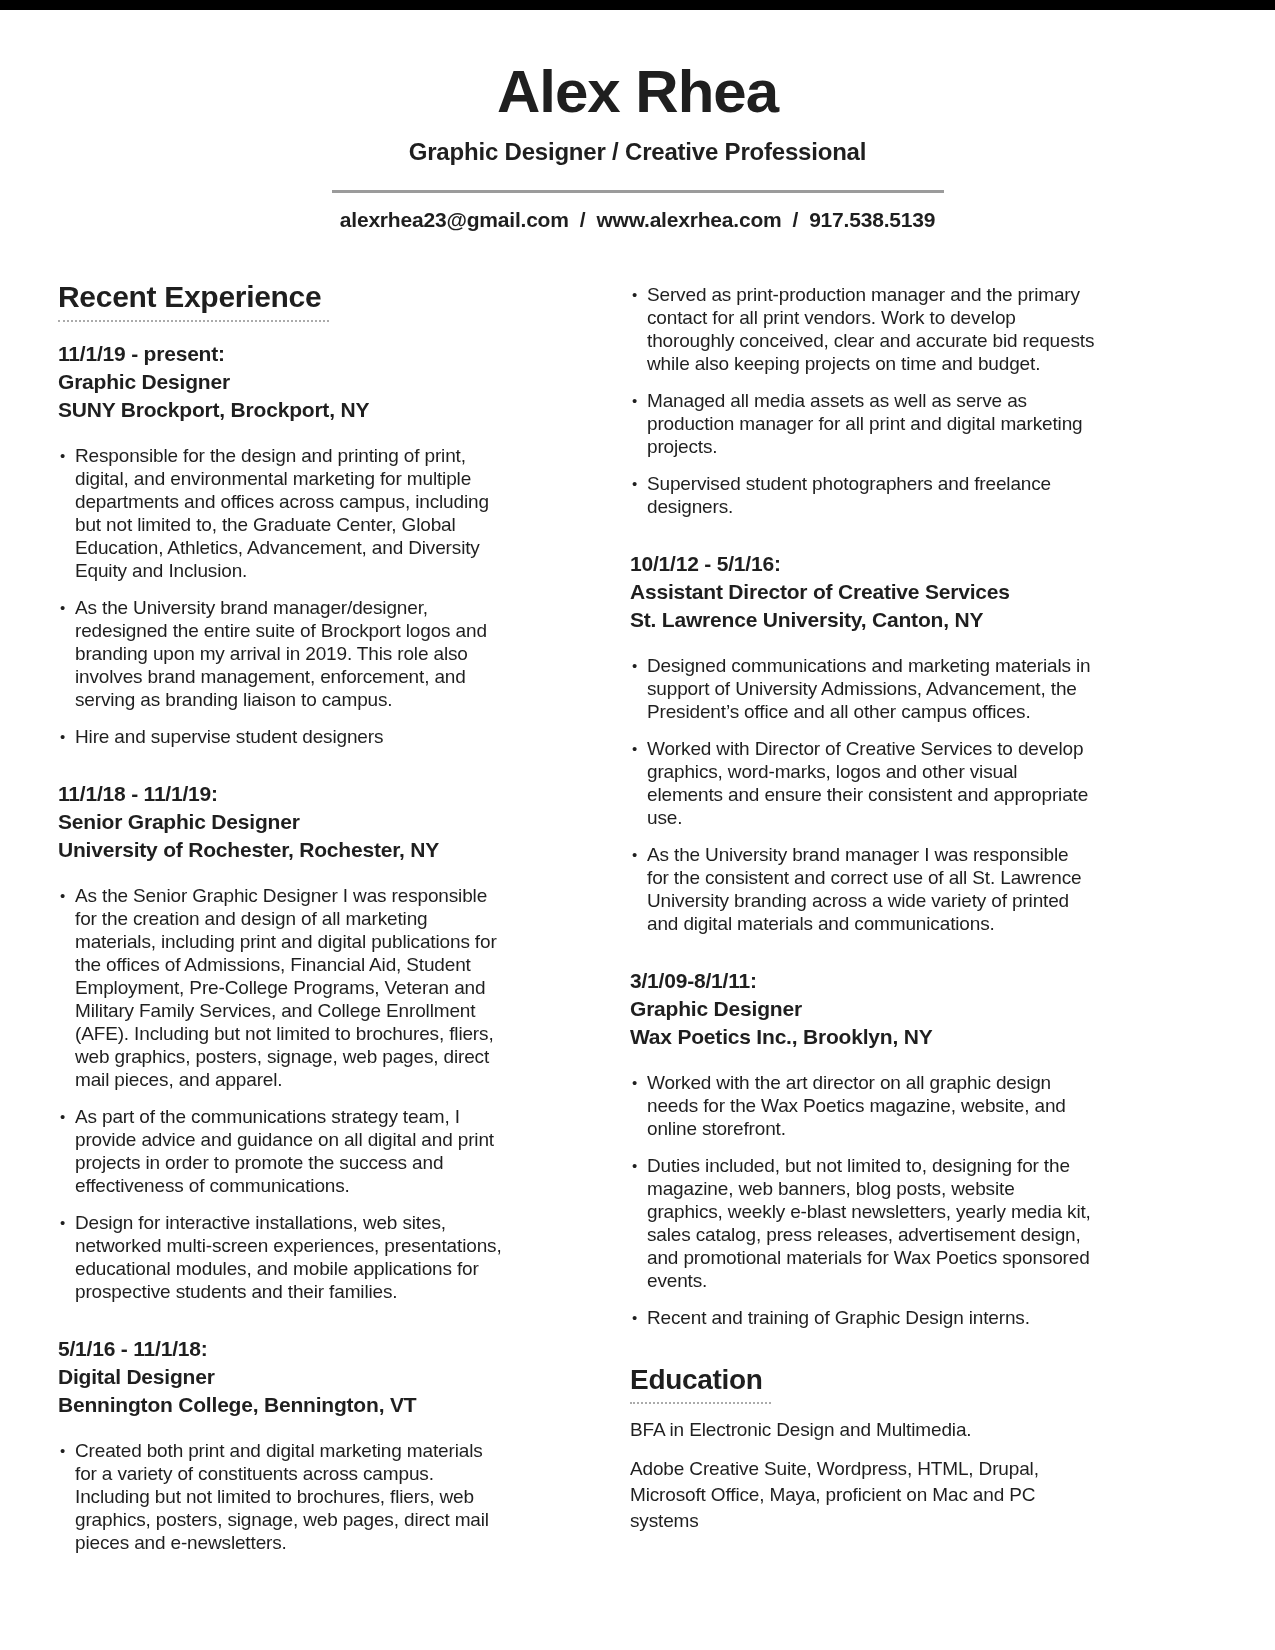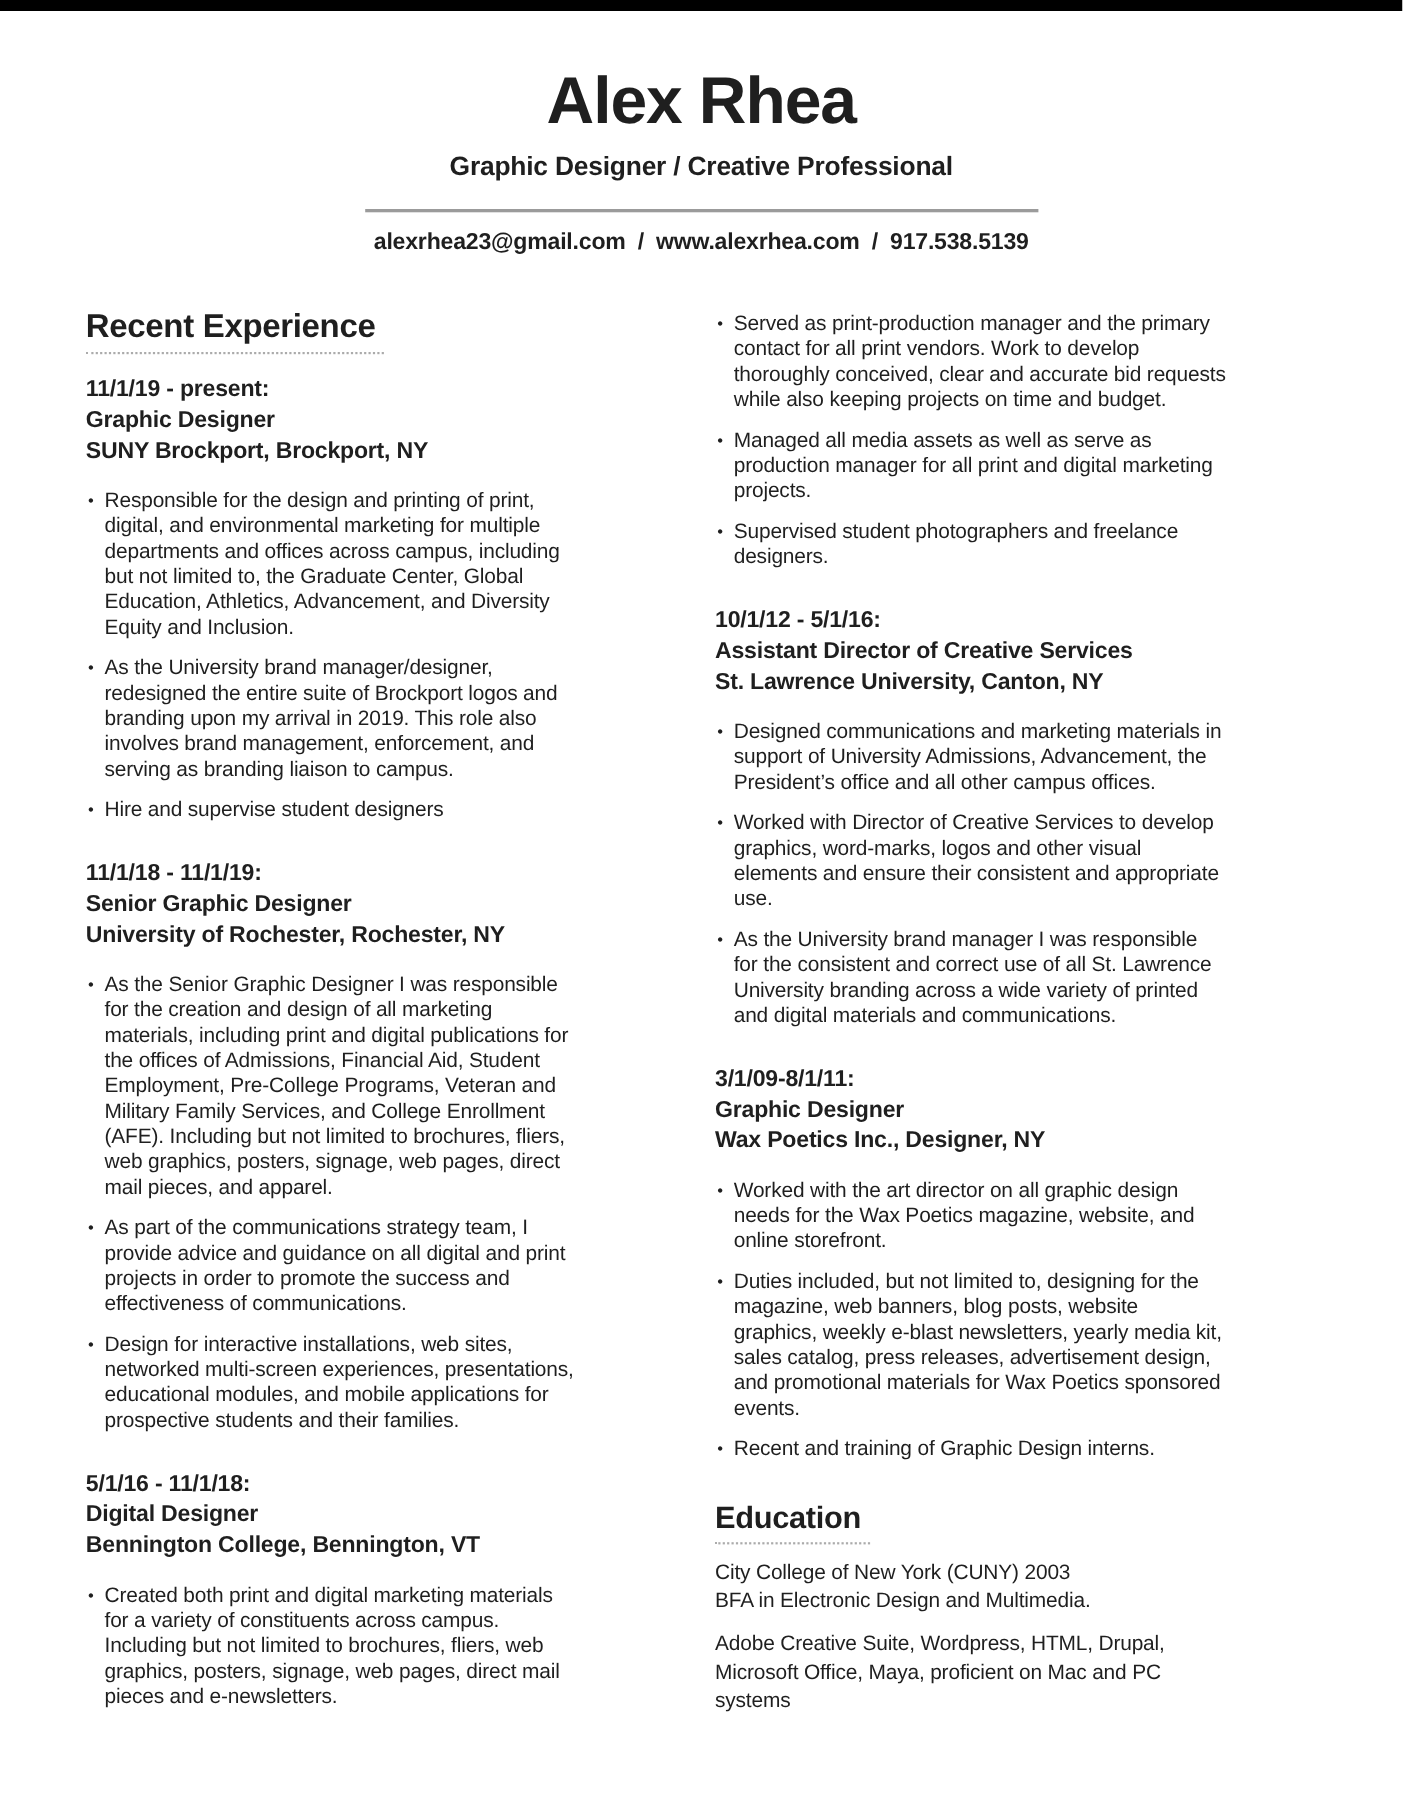--- a/index.html
+++ b/index.html
@@ -11,21 +11,21 @@
   .top-bar{height:10px;width:100%;background:#000000;}
   header{text-align:center;}
   .name{
     font-size:60px;font-weight:bold;letter-spacing:-1px;line-height:1;
     margin:52px 0 0 0;
   }
   .tagline{font-size:24px;font-weight:bold;margin-top:16px;letter-spacing:-0.2px;}
   .rule{width:612px;height:3px;background:#9b9b9b;margin:24px auto 0 auto;}
   .contact{font-size:21px;font-weight:bold;margin-top:15px;letter-spacing:-0.2px;}
   .contact .sep{margin:0 11px;}
-  .columns{display:flex;padding:0 0 0 78px;margin-top:48px;gap:122px;}
+  .columns{display:flex;padding:0 0 0 58px;margin-top:48px;gap:122px;}
   .col-left{width:450px;flex:none;}
   .col-right{width:465px;flex:none;padding-top:3px;}
   .section-heading{
     font-size:30px;font-weight:bold;margin:0;display:inline-block;
     padding:0 8px 7px 0;border-bottom:2px dotted #ababab;letter-spacing:-0.3px;
     line-height:1.1;
   }
   .section-heading.small{font-size:28px;padding-bottom:6px;}
   .heading-wrap{margin-top:36px;}
   .job{margin-top:32px;font-weight:bold;font-size:21px;line-height:28px;letter-spacing:-0.2px;}
@@ -102,30 +102,29 @@
             <div class="job-line">St. Lawrence University, Canton, NY</div>
           </div>
           <ul class="bullets">
             <li>Designed communications and marketing materials in support of University Admissions, Advancement, the President’s office and all other campus offices.</li>
             <li>Worked with Director of Creative Services to develop graphics, word-marks, logos and other visual elements and ensure their consistent and appropriate use.</li>
             <li>As the University brand manager I was responsible for the consistent and correct use of all St. Lawrence University branding across a wide variety of printed and digital materials and communications.</li>
           </ul>
           <div class="job">
             <div class="job-line">3/1/09-8/1/11:</div>
             <div class="job-line">Graphic Designer</div>
-            <div class="job-line">Wax Poetics Inc., Designer, NY</div>
+            <div class="job-line">Wax Poetics Inc., Brooklyn, NY</div>
           </div>
           <ul class="bullets">
             <li>Worked with the art director on all graphic design needs for the Wax Poetics magazine, website, and online storefront.</li>
             <li>Duties included, but not limited to, designing for the magazine, web banners, blog posts, website graphics, weekly e-blast newsletters, yearly media kit, sales catalog, press releases, advertisement design, and promotional materials for Wax Poetics sponsored events.</li>
             <li>Recent and training of Graphic Design interns.</li>
           </ul>
           <div class="heading-wrap"><h2 class="section-heading small">Education</h2></div>
           <div class="para">
-            <div>City College of New York (CUNY) 2003</div>
             <div>BFA in Electronic Design and Multimedia.</div>
           </div>
           <div class="para">
             <div>Adobe Creative Suite, Wordpress, HTML, Drupal, Microsoft Office, Maya, proficient on Mac and PC systems</div>
           </div>
         </div>
     </section>
   </main>
 </div>
 

